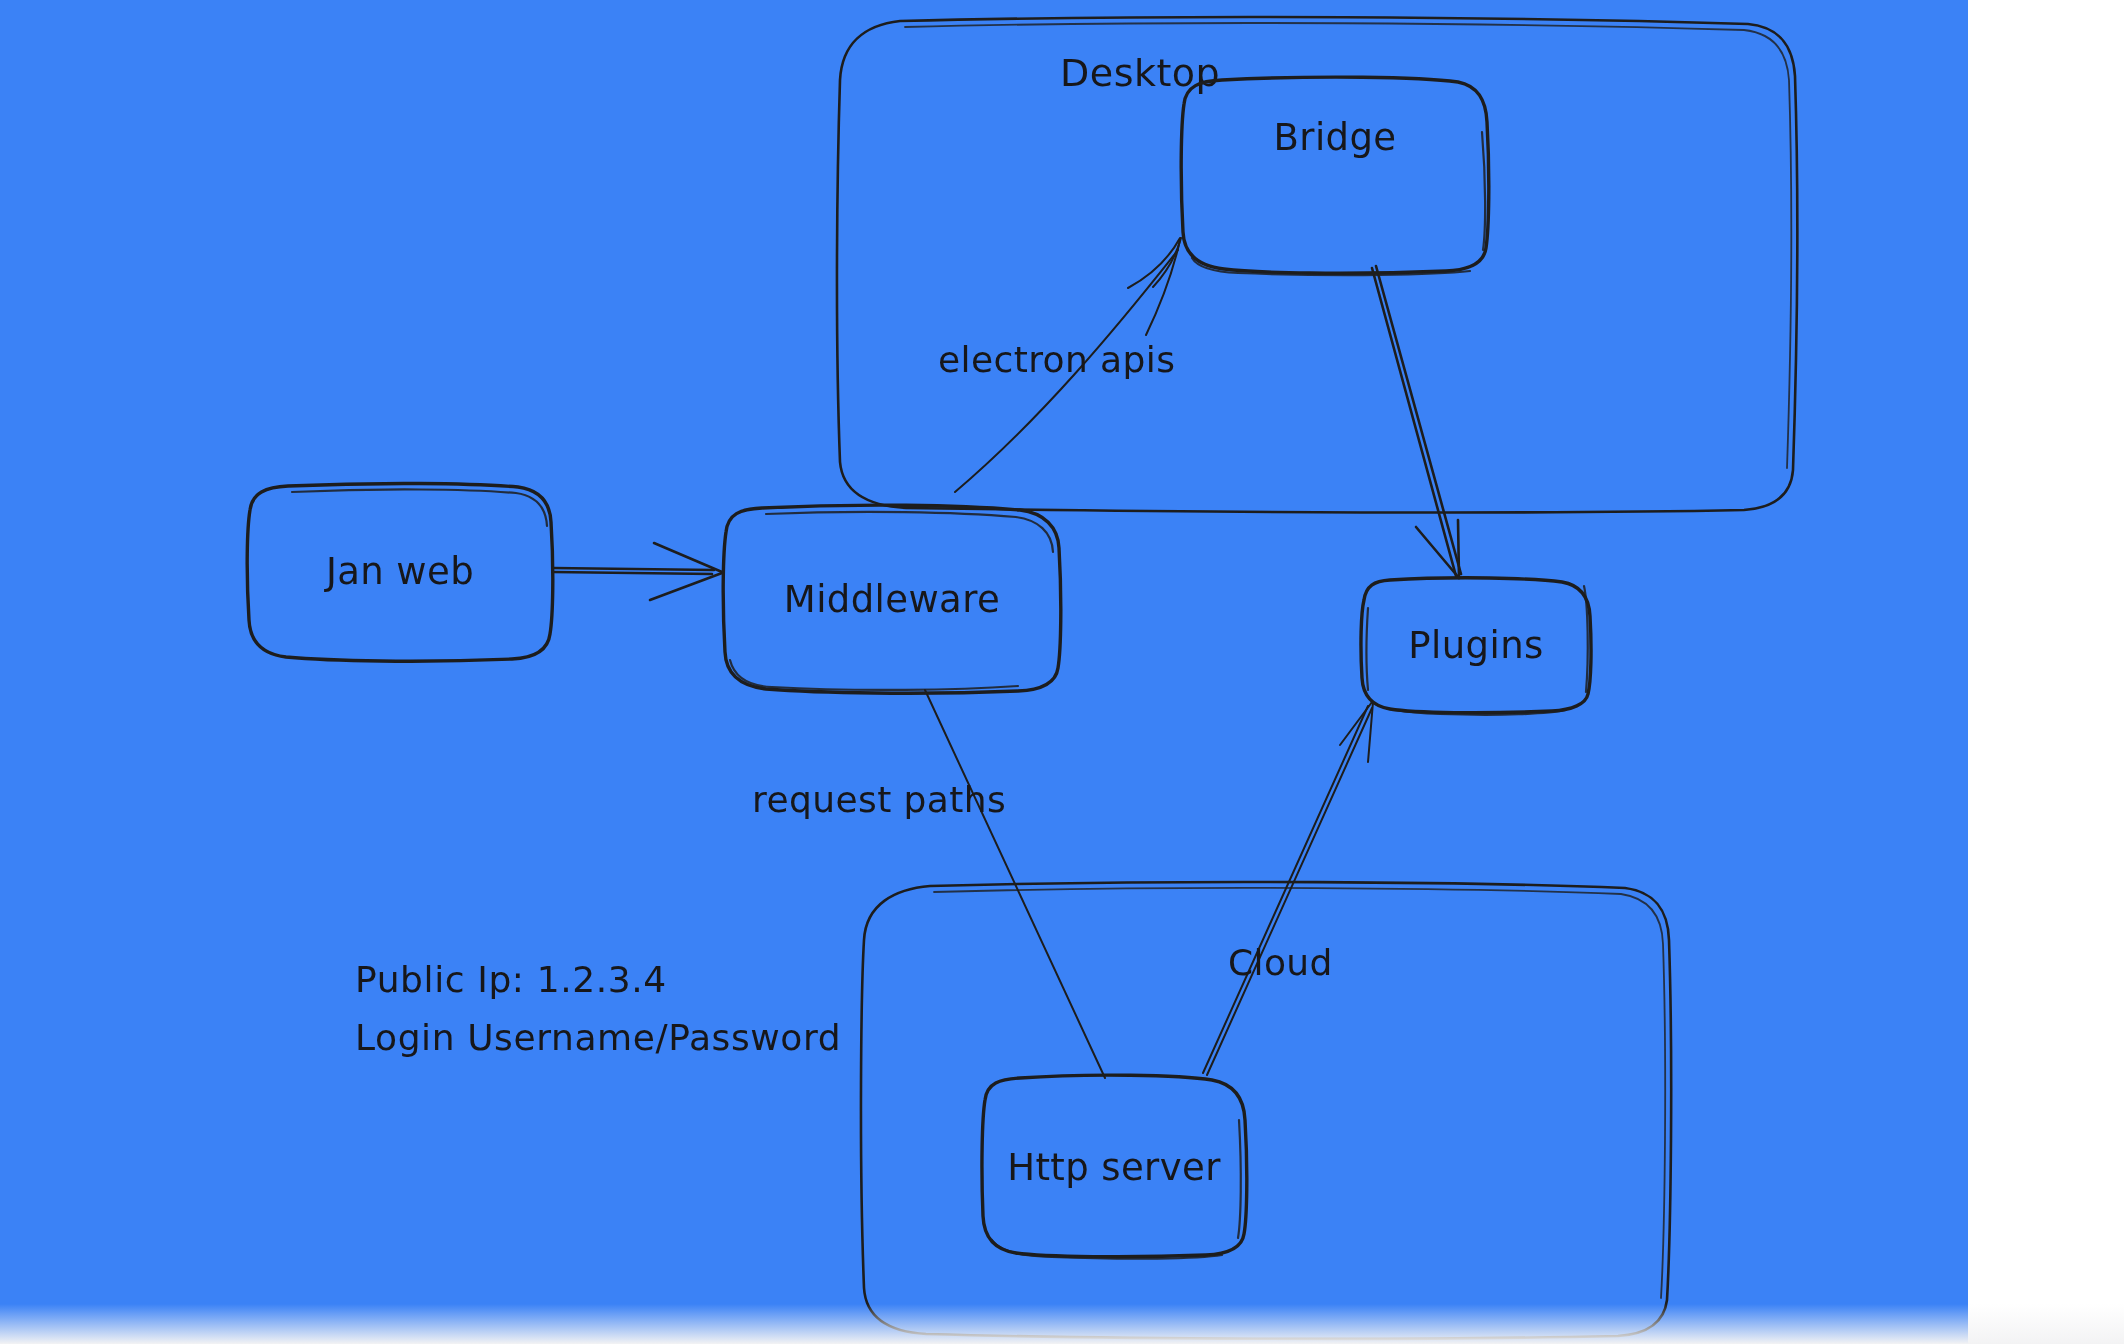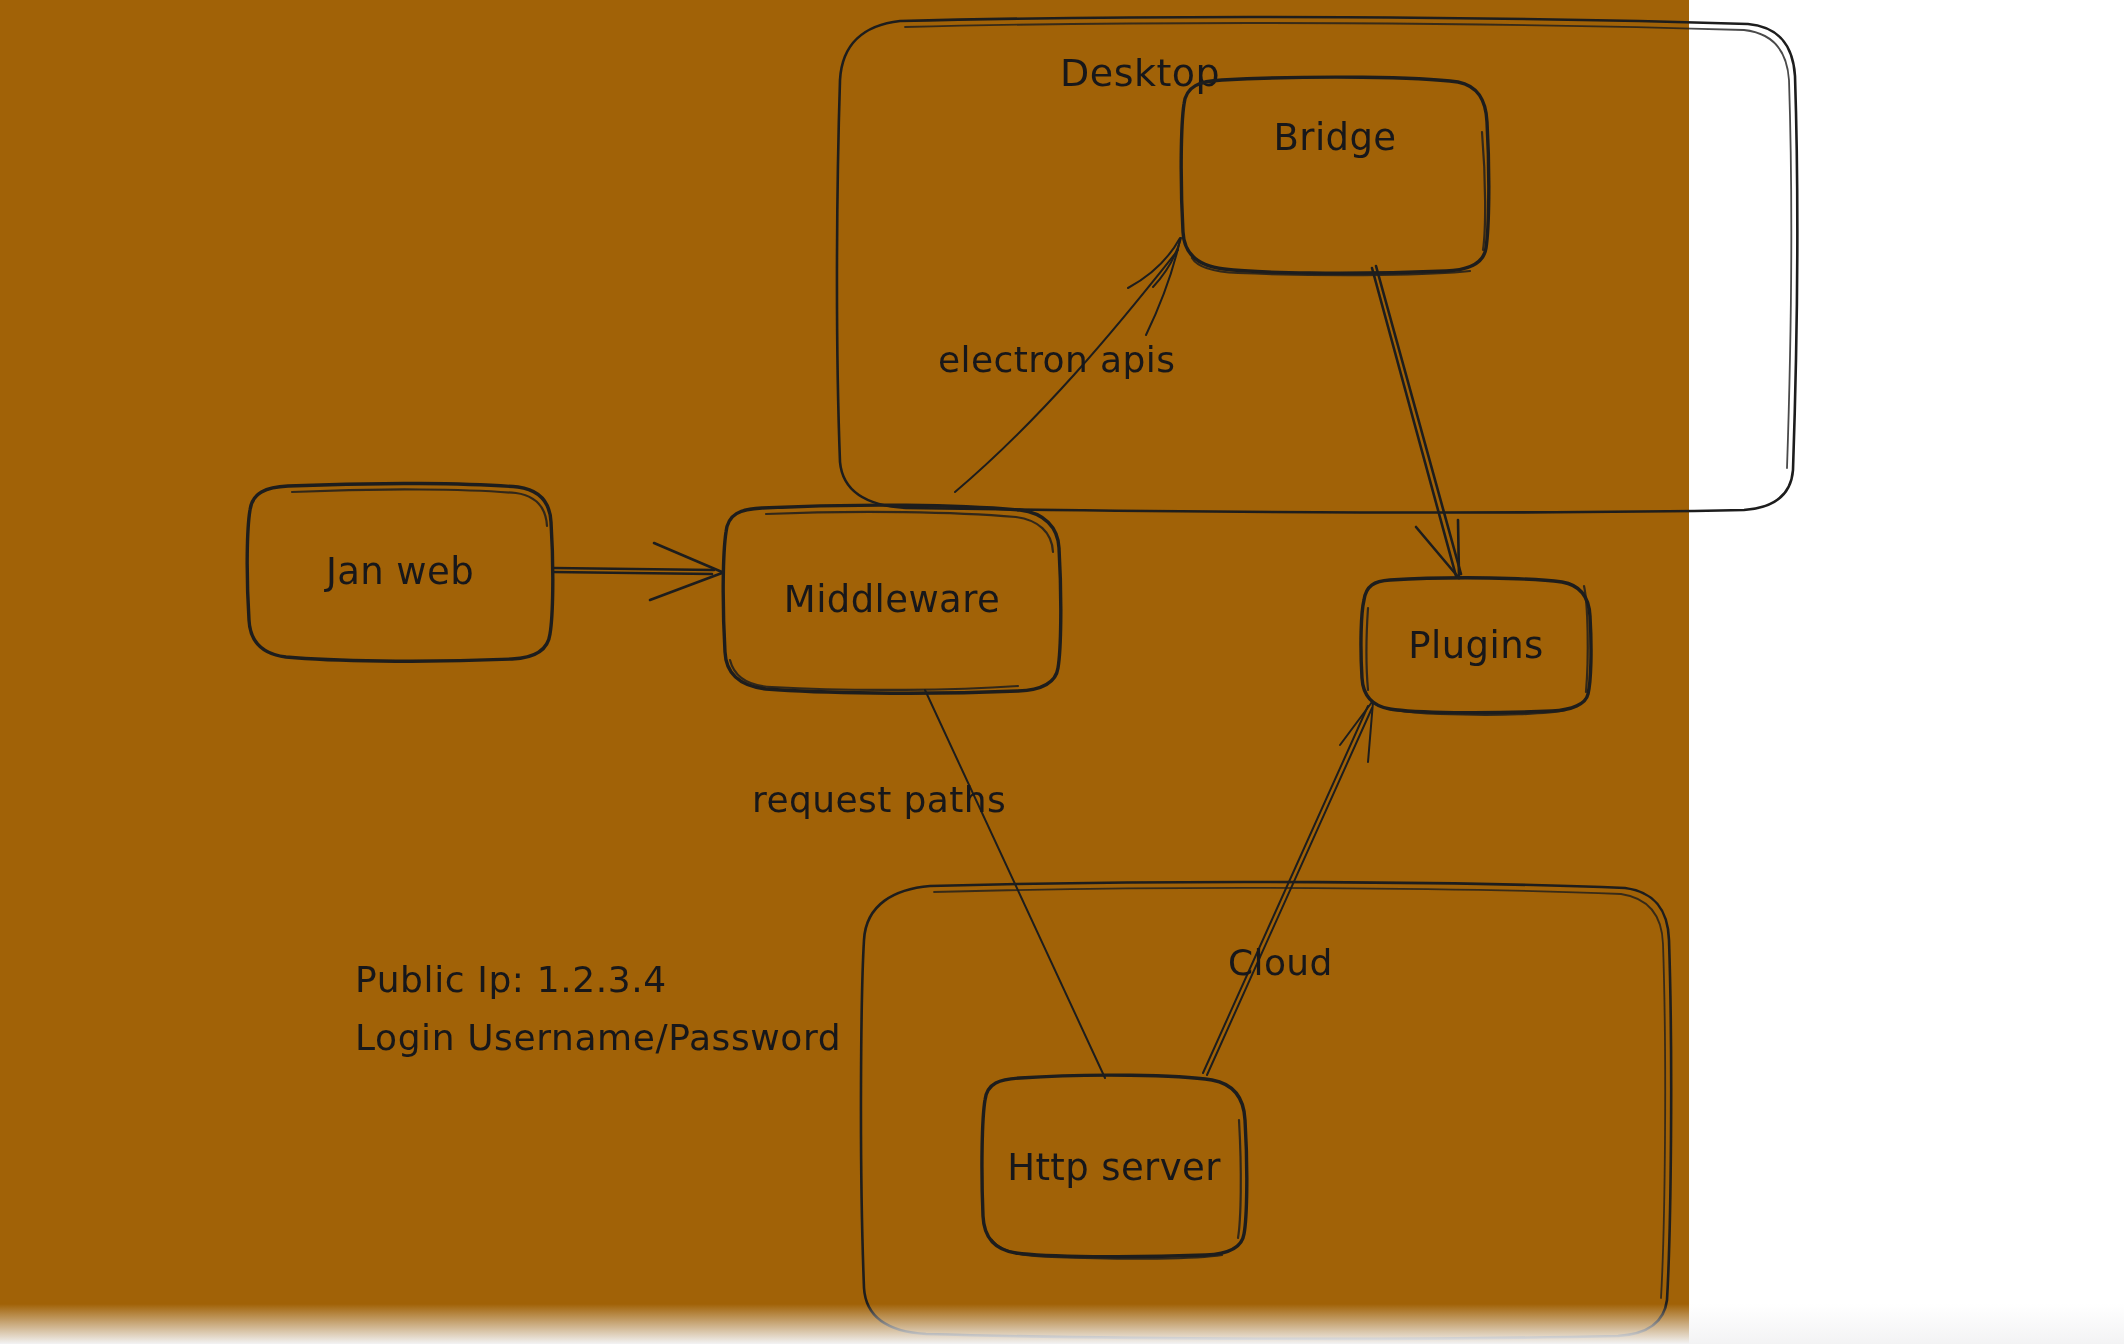--- a/index.html
+++ b/index.html
@@ -8,23 +8,23 @@
     background: #ffffff;
   }
   body {
     width: 2124px;
     height: 1344px;
     overflow: hidden;
     font-family: "DejaVu Sans", sans-serif;
   }
   #canvas-wrap {
     position: relative;
-    width: 1689px;
+    width: 1968px;
     height: 1344px;
-    background: #a16207;
+    background: #3b82f6;
   }
   #diagram {
     position: absolute;
     left: 0;
     top: 0;
     width: 2124px;
     height: 1344px;
     display: block;
   }
   .bottom-fade {

